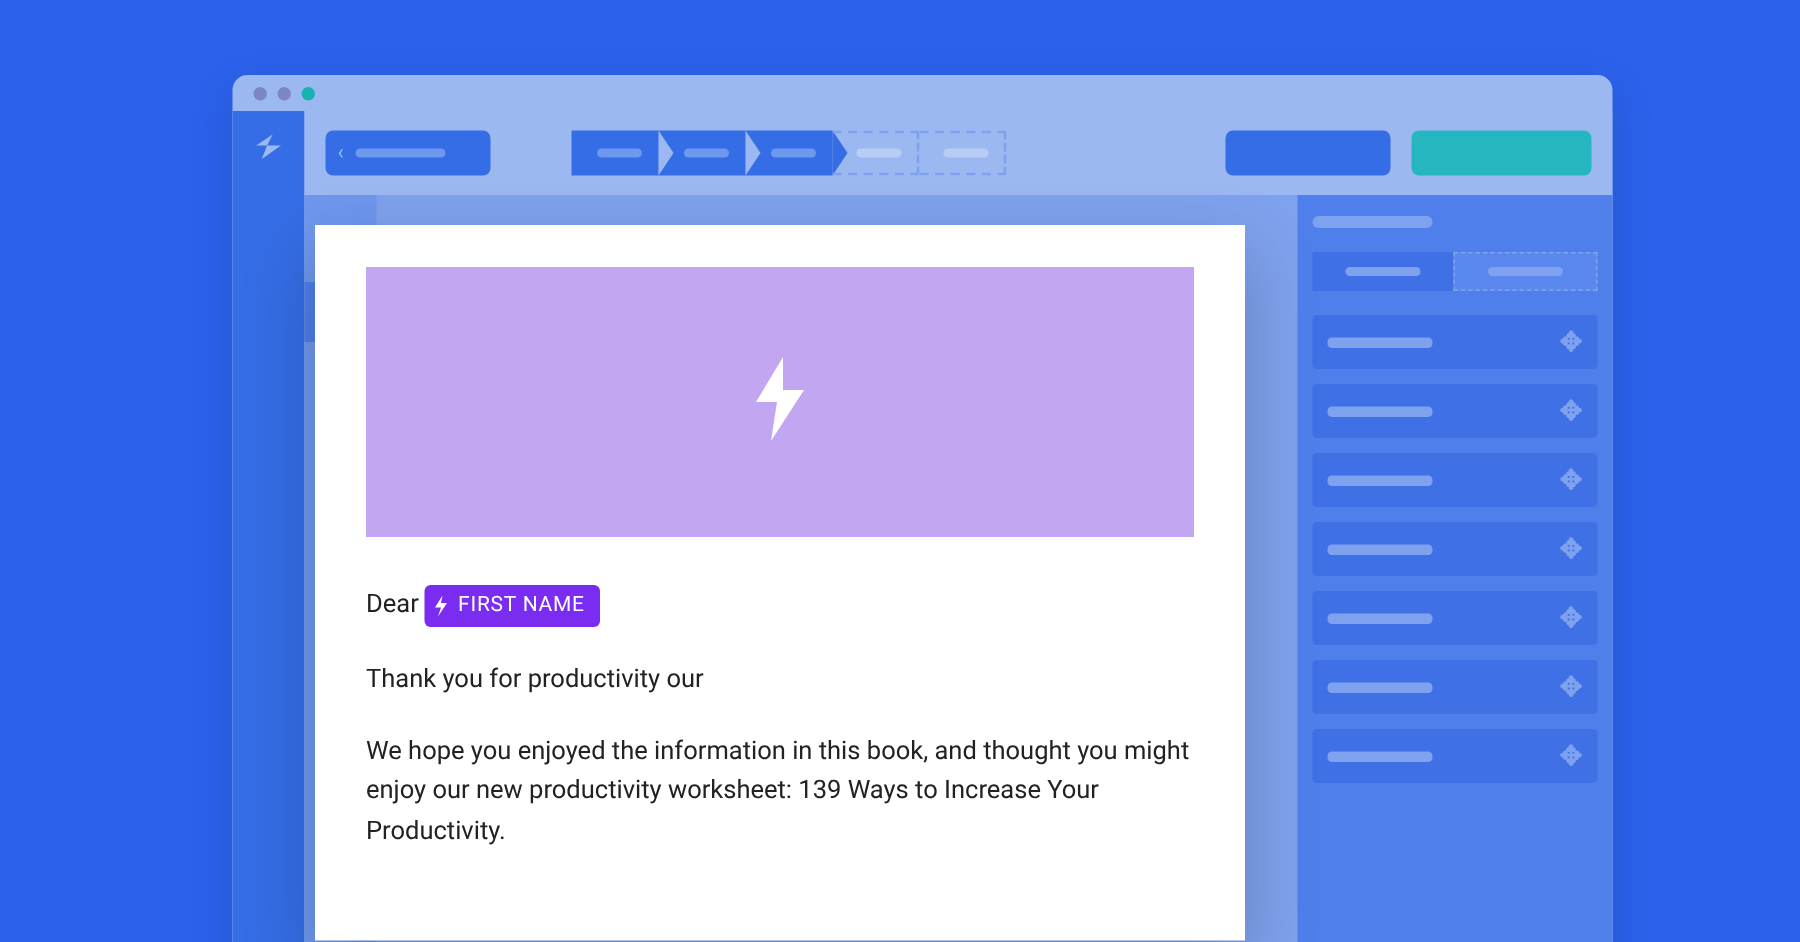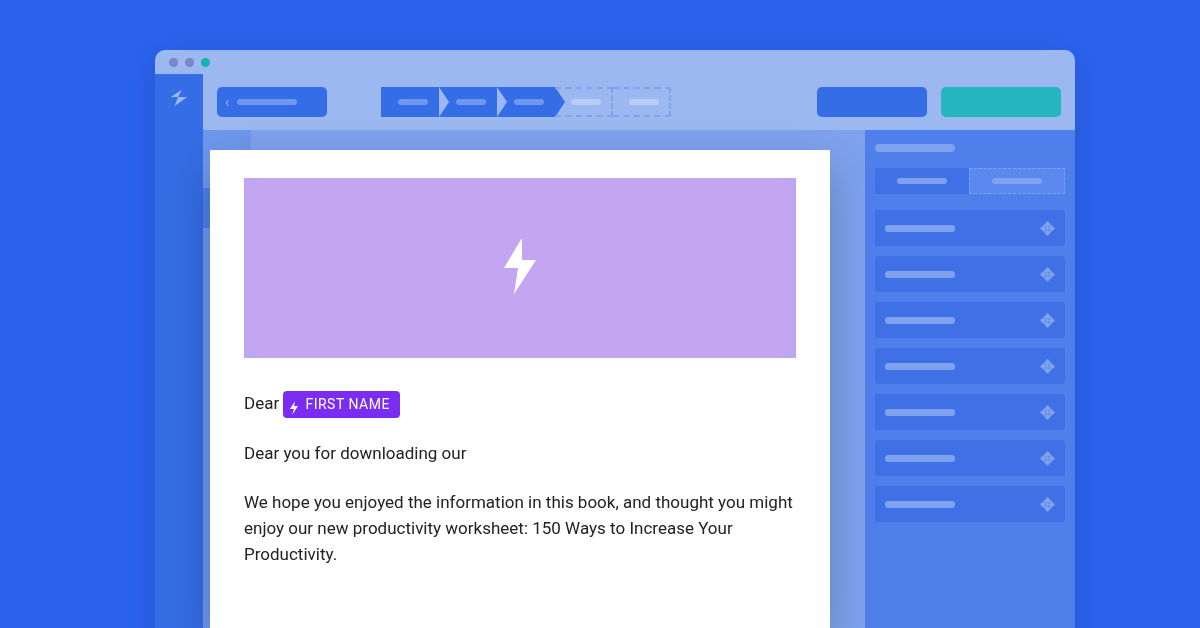--- a/index.html
+++ b/index.html
@@ -154,21 +154,21 @@
   .hero {
     width: 100%; height: 180px;
     background: #c3a6f2;
     display: flex; align-items: center; justify-content: center;
     margin-bottom: 32px;
   }
   .hero svg { width: 40px; height: 56px; }
 
   .line { font-size: 17px; color: #222; line-height: 1.55; margin-bottom: 22px; }
   .tag {
-    display: inline-flex; align-items: flex-end;
+    display: inline-flex; align-items: center;
     background: #7a2cf0;
     color: #fff;
     font-size: 14px;
     letter-spacing: 0.5px;
     border-radius: 4px;
     padding: 3px 10px 3px 6px;
     vertical-align: middle;
   }
   .tag svg { width: 10px; height: 14px; margin-right: 6px; }
 </style>
@@ -308,17 +308,17 @@
     <span>Dear</span>
     <span class="tag">
       <svg viewBox="0 0 10 14">
           <polygon points="6,0 1,8 5,8 3,14 9,5 5,5" fill="#fff"></polygon>
         </svg>
       <span>FIRST NAME</span>
     </span>
   </p>
 
   <p class="line">
-    <span>Dear you for downloading our</span>
+    <span>Thank you for productivity our</span>
   </p>
 
-  <p class="line" style="margin-bottom:0">We hope you enjoyed the information in this book, and thought you might enjoy our new productivity worksheet: 150 Ways to Increase Your Productivity.</p>
+  <p class="line" style="margin-bottom:0">We hope you enjoyed the information in this book, and thought you might enjoy our new productivity worksheet: 139 Ways to Increase Your Productivity.</p>
 </div>
 
 </body></html>

